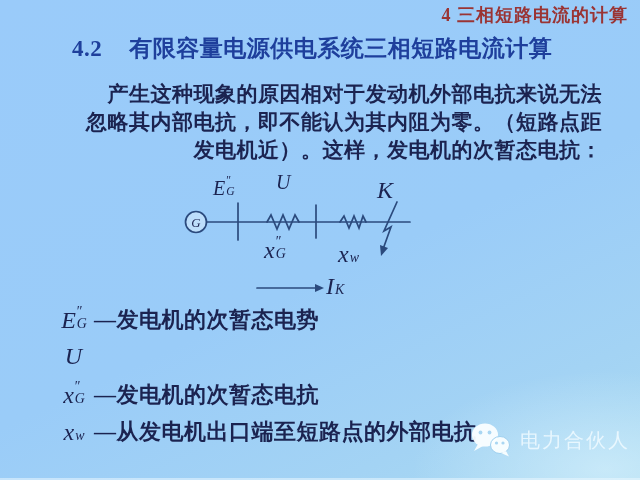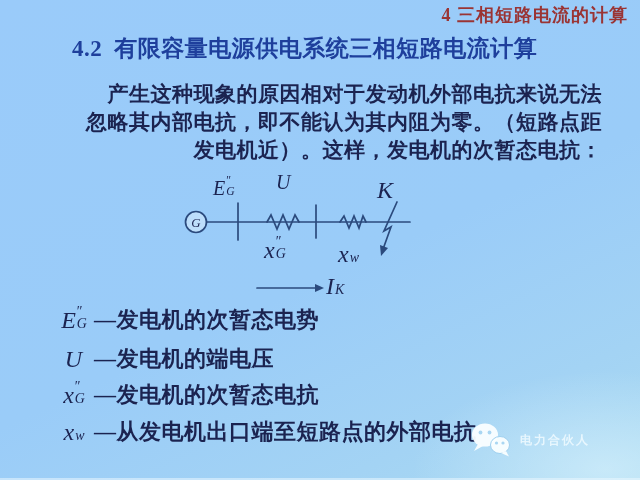--- a/index.html
+++ b/index.html
@@ -15,21 +15,21 @@
   }
   .bottom-line{position:absolute;left:0;bottom:0;width:100%;height:2px;background:rgba(235,248,255,0.55);}
   .chapter-header{
     position:absolute;top:3px;right:12px;
     font-size:18px;font-weight:bold;color:#9a3434;letter-spacing:1px;
   }
   .slide-title{
     position:absolute;left:72px;top:33px;
     font-size:23px;font-weight:bold;color:#1e3f9c;letter-spacing:0.5px;
   }
-  .slide-title .num{margin-right:12px;}
+  .slide-title .num{margin-right:27px;}
   .para{
     position:absolute;left:42px;top:80px;width:560px;
     font-size:21px;font-weight:bold;color:#1b2350;letter-spacing:0.5px;
   }
   .para .pline{height:28px;line-height:28px;white-space:nowrap;text-align:right;}
   .para .indent{text-indent:19px;}
 
   
   .msym{display:inline-flex;align-items:flex-start;font-style:italic;color:#1b2350;}
   .msym .base{line-height:1;}
@@ -51,21 +51,21 @@
 
   .def-row{position:absolute;left:54px;display:flex;align-items:center;}
   .def-row .symcell{width:40px;display:flex;justify-content:center;font-size:24px;}
   .def-row .deftext{font-size:22px;font-weight:bold;color:#1b2350;letter-spacing:0.5px;white-space:nowrap;text-align:center;}
   .def-1{top:305px;}
   .def-2{top:344px;}
   .def-3{top:380px;}
   .def-4{top:417px;}
 
   .watermark{position:absolute;left:470px;top:421px;display:flex;align-items:center;gap:8px;}
-  .watermark .wm-text{font-size:12px;font-weight:bold;color:rgba(238,249,255,0.88);letter-spacing:2px;text-align:center;}
+  .watermark .wm-text{font-size:20px;font-weight:normal;color:rgba(238,249,255,0.88);letter-spacing:2px;text-align:center;}
 </style>
 </head>
 <body>
 
 <div class="slide">
 
   <div class="corner-glow"></div>
 
   <div class="chapter-header">4  三相短路电流的计算</div>
 
@@ -161,21 +161,20 @@
   <div class="def-row def-2">
     <span class="symcell">
       <span class="msym">
           <span class="base">U</span>
           <span class="stack">
             <span class="sup"></span>
             <span class="sub"></span>
           </span>
         </span>
     </span>
-    <span class="deftext">—发电机的端电压</span>
   </div>
 
   <div class="def-row def-3">
     <span class="symcell">
       <span class="msym">
           <span class="base">x</span>
           <span class="stack">
             <span class="sup">″</span>
             <span class="sub">G</span>
           </span>

